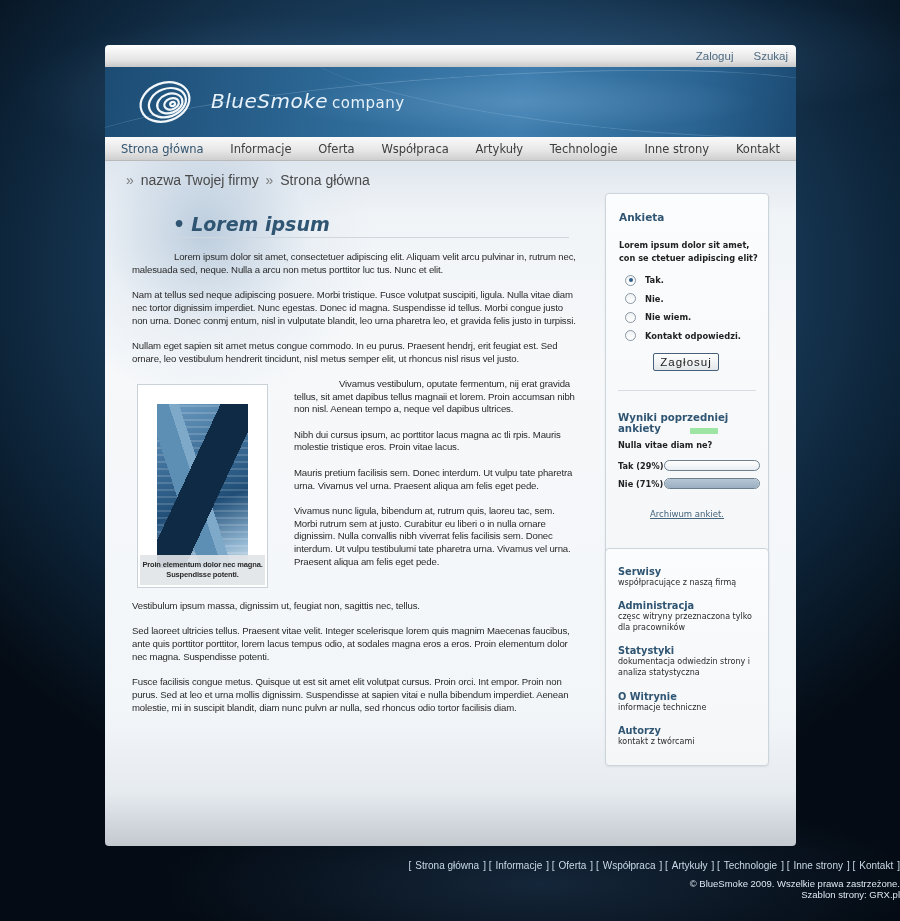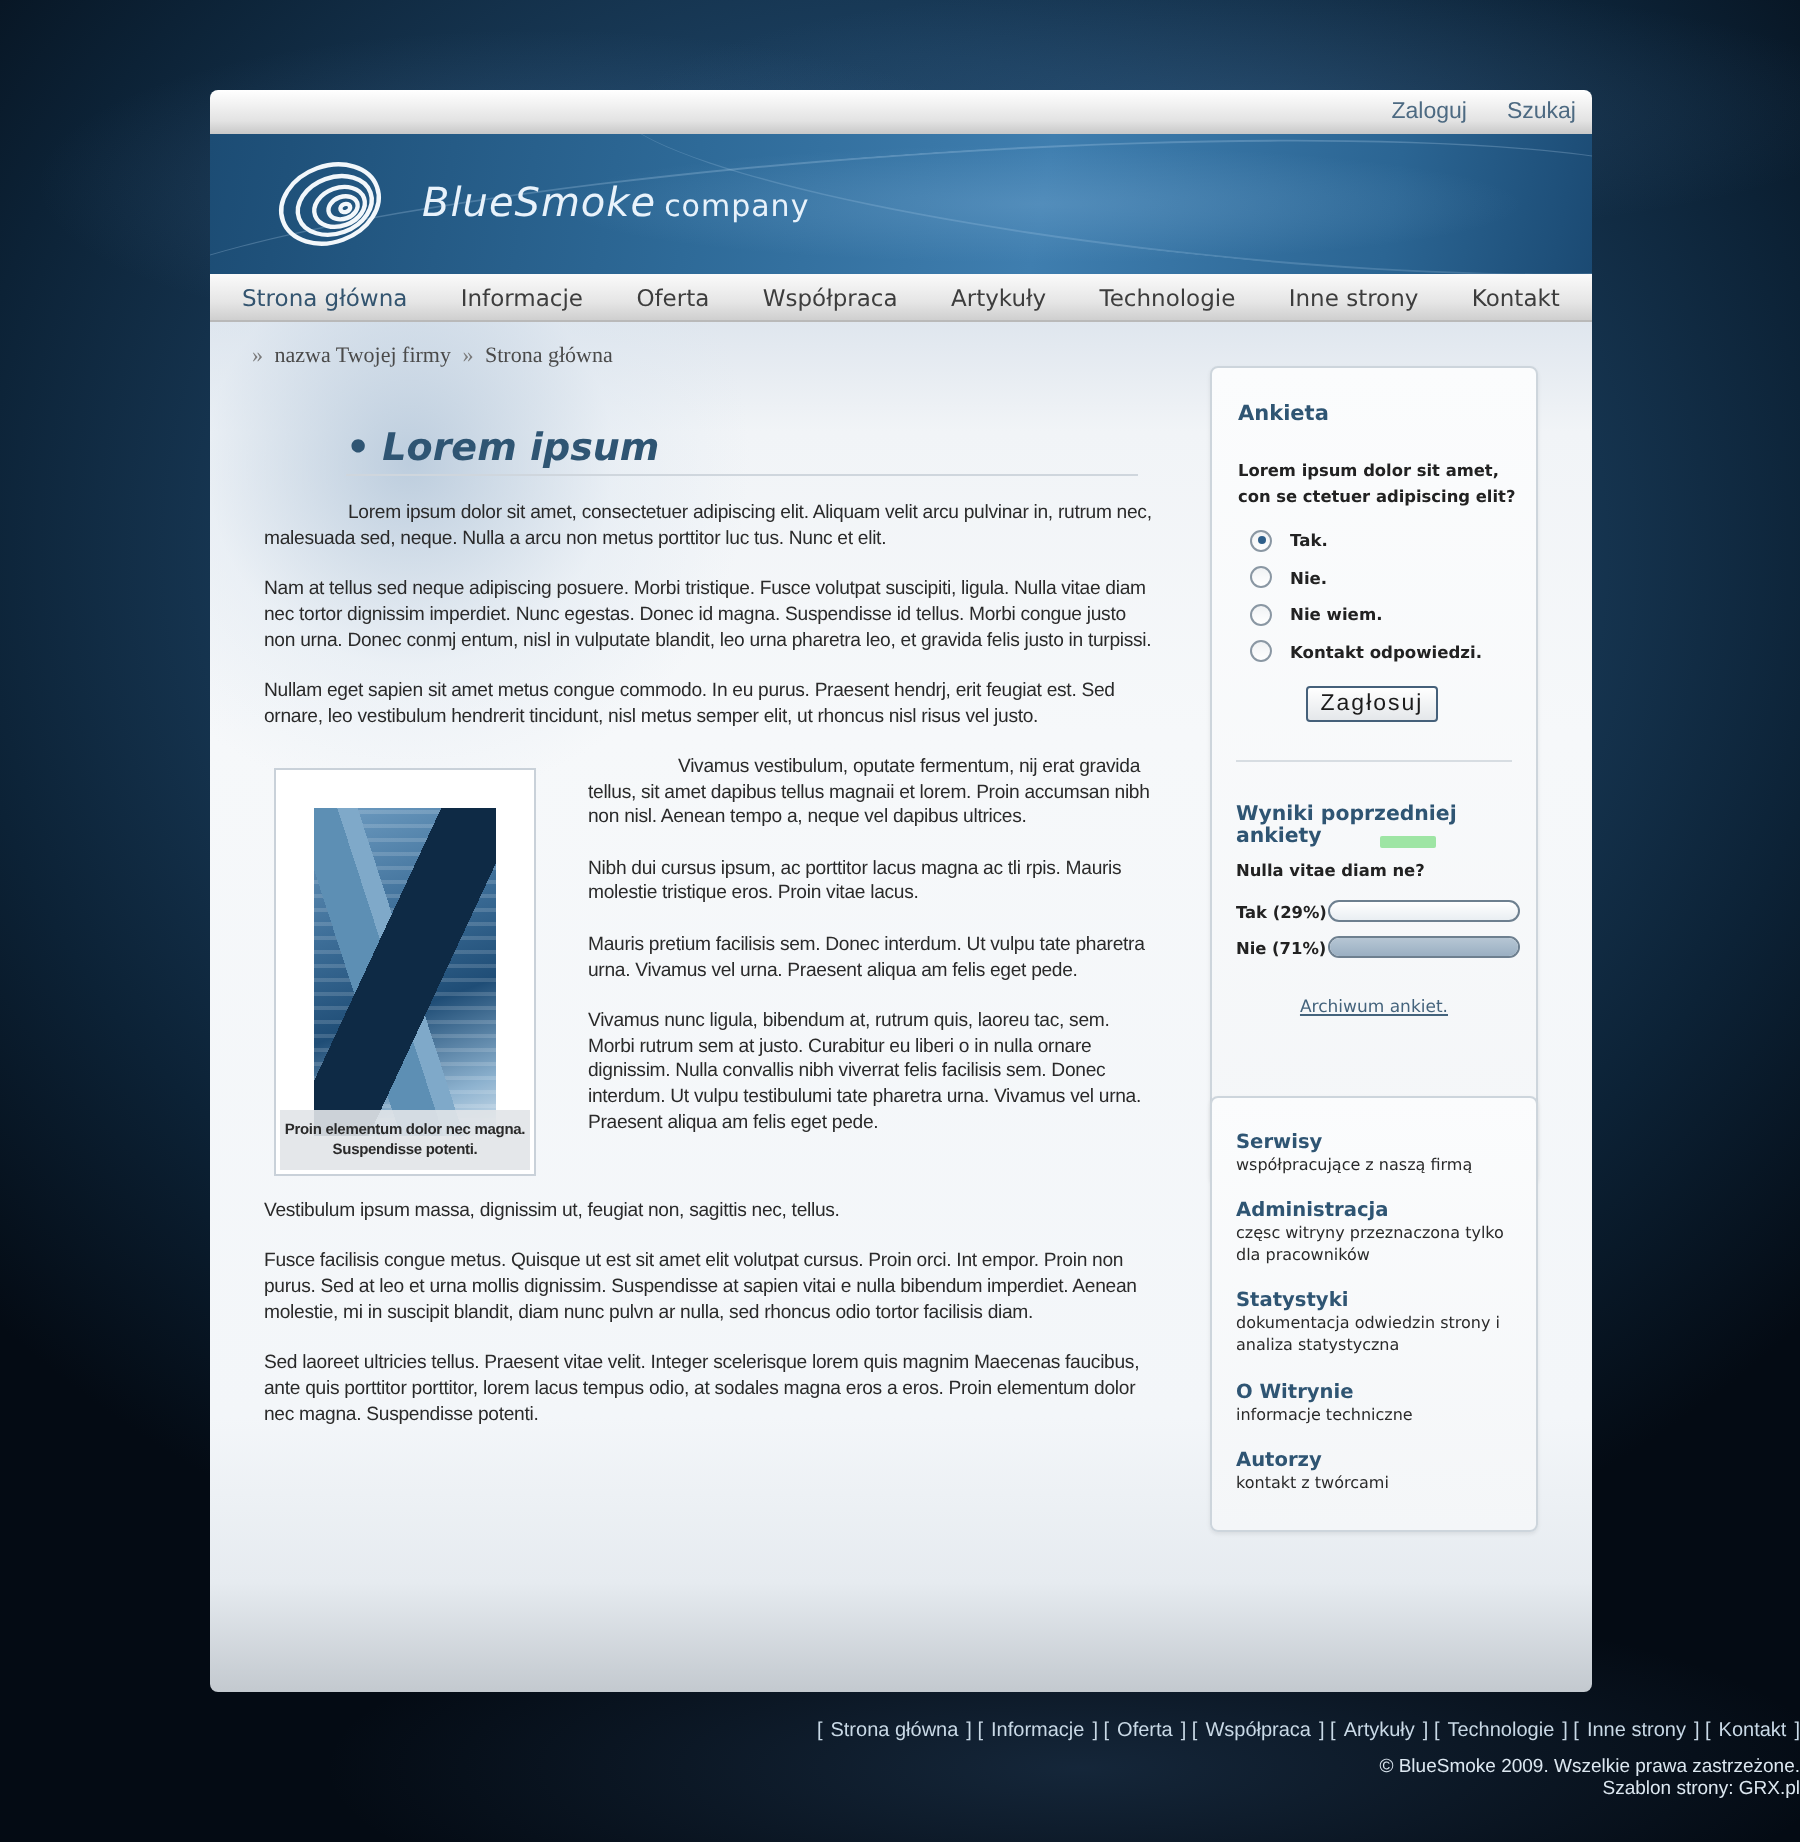--- a/index.html
+++ b/index.html
@@ -73,22 +73,22 @@
   .nav a.active { color: #33546f; }
   .content {
     position: relative; height: 685px;
     background:
       radial-gradient(ellipse 170px 170px at 100px 70px, rgba(175,195,215,0.8), rgba(220,230,240,0.4) 60%, transparent 100%),
       linear-gradient(180deg, #dfe6ee 0%, #f1f4f7 8%, #f6f8fa 30%, #f3f6f9 80%, #e6ebf0 92%, #c3c9cf 100%);
     border-radius: 0 0 4px 4px;
   }
   .breadcrumb {
     position: absolute; left: 18px; top: 11px;
-    font-size: 11px; color: #4a4a4a;
-    font-family: Liberation Serif, serif;
+    font-size: 14px; color: #4a4a4a;
+    font-family: Liberation Sans, sans-serif;
   }
   .breadcrumb span.sep { color: #7a7a7a; margin: 0 3px; }
   .main-title {
     position: absolute; left: 68px; top: 52px; width: 396px;
     border-bottom: 1px solid #cfd6dd;
     padding-bottom: 2px;
     color: #2f5573; font-size: 19px; font-style: italic;
   }
   .main-title .bullet { font-style: normal; margin-right: 6px; }
   .article {
@@ -121,21 +121,21 @@
   }
   .figure-text { width: 282px; }
   .figure-text p { margin-bottom: 12.7px; }
   .figure-text p.indent { text-indent: 45px; }
   .sidebar-box {
     position: absolute; left: 500px; width: 164px;
     background: linear-gradient(#fbfcfd, #f4f6f8);
     border: 1px solid #cdd5dc; border-radius: 4px;
     box-shadow: 0 1px 2px rgba(0,0,0,0.08);
   }
-  .poll-box { top: 22px; height: 409px; }
+  .poll-box { top: 32px; height: 409px; }
   .links-box { top: 387px; height: 218px; padding-left: 36px; }
   .box-title {
     position: absolute; left: 13px; font-size: 10.5px; font-weight: bold; color: #2f5573;
   }
   .poll-q {
     position: absolute; left: 13px; top: 45px; width: 145px;
     font-size: 8.2px; font-weight: bold; color: #222; line-height: 13px;
   }
   .poll-options { position: absolute; left: 19px; top: 77px; }
   .poll-opt {
@@ -258,22 +258,22 @@
         </div>
         <div class="figure-text">
           <p class="indent">Vivamus vestibulum, oputate fermentum, nij erat gravida tellus, sit amet dapibus tellus magnaii et lorem. Proin accumsan nibh non nisl. Aenean tempo a, neque vel dapibus ultrices.</p>
           <p>Nibh dui cursus ipsum, ac porttitor lacus magna ac tli rpis. Mauris molestie tristique eros. Proin vitae lacus.</p>
           <p>Mauris pretium facilisis sem. Donec interdum. Ut vulpu tate pharetra urna. Vivamus vel urna. Praesent aliqua am felis eget pede.</p>
           <p>Vivamus nunc ligula, bibendum at, rutrum quis, laoreu tac, sem. Morbi rutrum sem at justo. Curabitur eu liberi o in nulla ornare dignissim. Nulla convallis nibh viverrat felis facilisis sem. Donec interdum. Ut vulpu testibulumi tate pharetra urna. Vivamus vel urna. Praesent aliqua am felis eget pede.</p>
         </div>
       </div>
 
       <p>Vestibulum ipsum massa, dignissim ut, feugiat non, sagittis nec, tellus.</p>
+      <p>Sed laoreet ultricies tellus. Praesent vitae velit. Integer scelerisque lorem quis magnim Maecenas faucibus, ante quis porttitor porttitor, lorem lacus tempus odio, at sodales magna eros a eros. Proin elementum dolor nec magna. Suspendisse potenti.</p>
       <p>Fusce facilisis congue metus. Quisque ut est sit amet elit volutpat cursus. Proin orci. Int empor. Proin non purus. Sed at leo et urna mollis dignissim. Suspendisse at sapien vitai e nulla bibendum imperdiet. Aenean molestie, mi in suscipit blandit, diam nunc pulvn ar nulla, sed rhoncus odio tortor facilisis diam.</p>
-      <p>Sed laoreet ultricies tellus. Praesent vitae velit. Integer scelerisque lorem quis magnim Maecenas faucibus, ante quis porttitor porttitor, lorem lacus tempus odio, at sodales magna eros a eros. Proin elementum dolor nec magna. Suspendisse potenti.</p>
     </div>
 
     <div class="sidebar-box poll-box">
       <div class="box-title" style="top:17px">Ankieta</div>
       <div class="poll-q">Lorem ipsum dolor sit amet, con se ctetuer adipiscing elit?</div>
       <div class="poll-options">
         <label class="poll-opt">
           <span class="radio checked"></span>
           <span>Tak.</span>
         </label>

